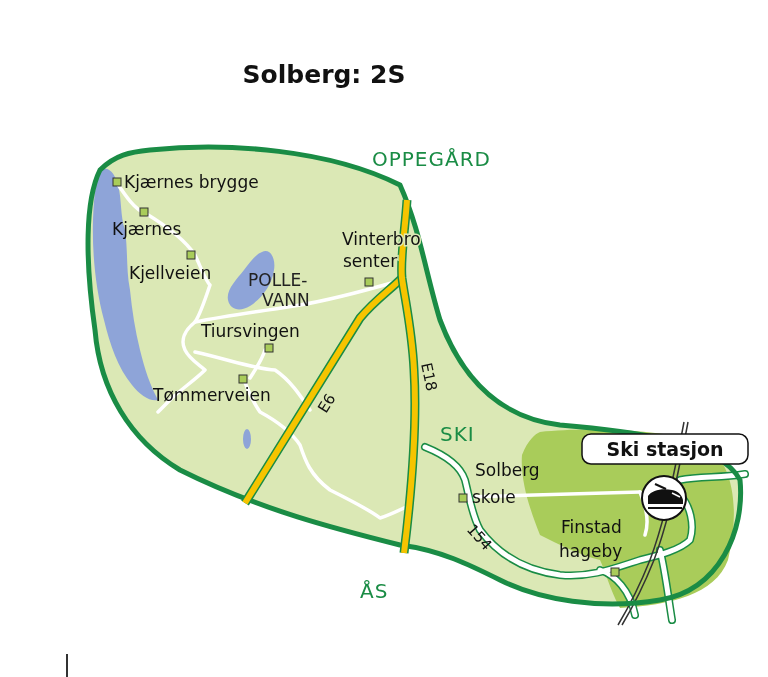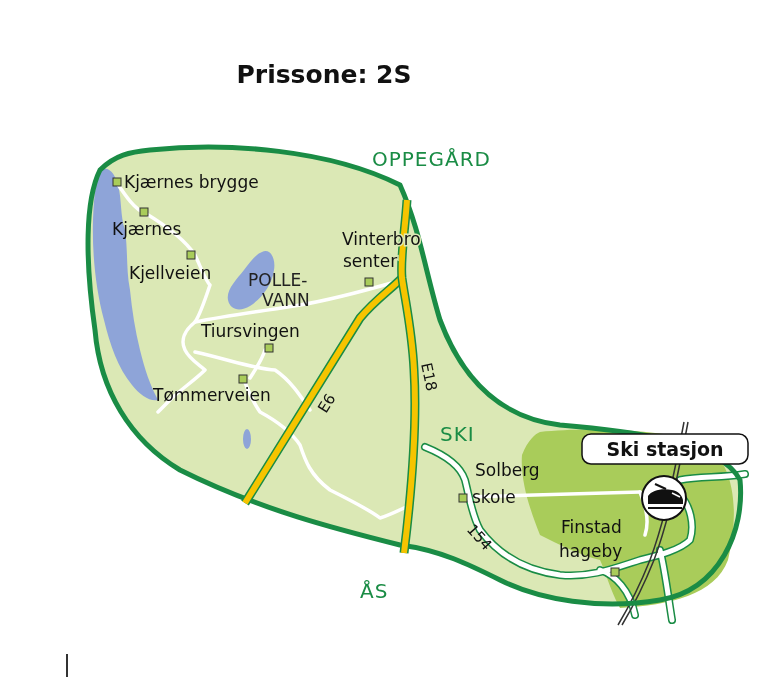--- a/index.html
+++ b/index.html
@@ -10,21 +10,21 @@
     .place-halo { font-family: "DejaVu Sans", sans-serif; font-size: 17px; fill: #111; stroke: #dbe8b5; stroke-width: 3px; paint-order: stroke; }
     .region { font-family: "DejaVu Sans", sans-serif; font-size: 20px; fill: #1a8c45; letter-spacing: 1px; }
     .lake-label { font-family: "DejaVu Sans", sans-serif; font-size: 17px; fill: #222; }
     .road-label { font-family: "DejaVu Sans", sans-serif; font-size: 15px; fill: #111; }
     .station-label { font-family: "DejaVu Sans", sans-serif; font-weight: bold; font-size: 19px; fill: #111; }
     .caret { position: absolute; left: 66px; top: 654px; width: 2px; height: 23px; background: #333; }
   </style>
 </head>
 <body>
 
-<div class="title">Prissone: 2S</div>
+<div class="title">Solberg: 2S</div>
 
 <svg class="map" width="768" height="677" viewBox="0 0 768 677">
 
   <path d="M150,150 C230,142 330,150 400,185 C420,230 425,270 440,320 C470,400 520,420 560,425 C620,430 720,440 740,480 C745,530 720,590 660,600 C600,610 540,600 500,580 C470,565 440,550 400,545 C340,530 260,510 180,470 C130,440 100,390 95,330 C85,260 85,200 100,170 C115,155 130,152 150,150 Z" fill="#dbe8b5" stroke="none"></path>
 
   <path d="M540,432 C580,428 640,428 700,440 C735,460 740,510 728,560 C715,595 670,605 620,608 C610,590 605,570 600,560 C580,555 560,545 540,535 C530,510 520,480 522,455 C528,440 535,434 540,432 Z" fill="#a9cc5a"></path>
 
   <path d="M100,170 C110,165 115,175 118,185 C122,200 120,215 125,230 C128,250 126,270 130,290 C132,310 135,330 140,350 C145,370 150,385 158,400 C150,402 140,395 132,385 C118,368 110,345 104,320 C96,290 92,255 93,220 C94,195 96,178 100,170 Z" fill="#8ea4d8"></path>
 
   <path d="M262,252 C270,248 276,258 274,270 C272,285 262,298 250,306 C240,312 230,310 228,300 C226,290 236,280 244,270 C250,262 256,254 262,252 Z" fill="#8ea4d8"></path>

